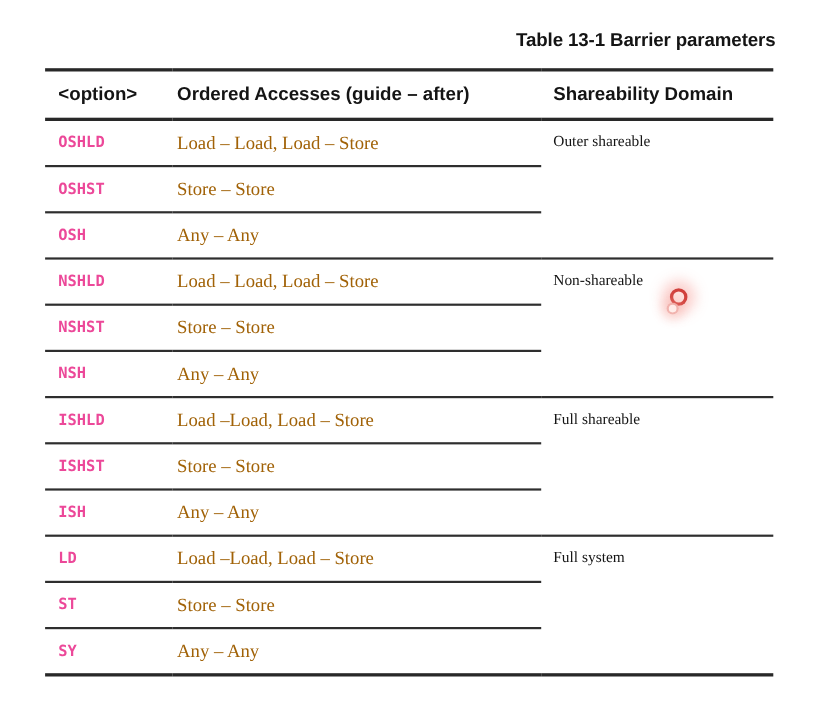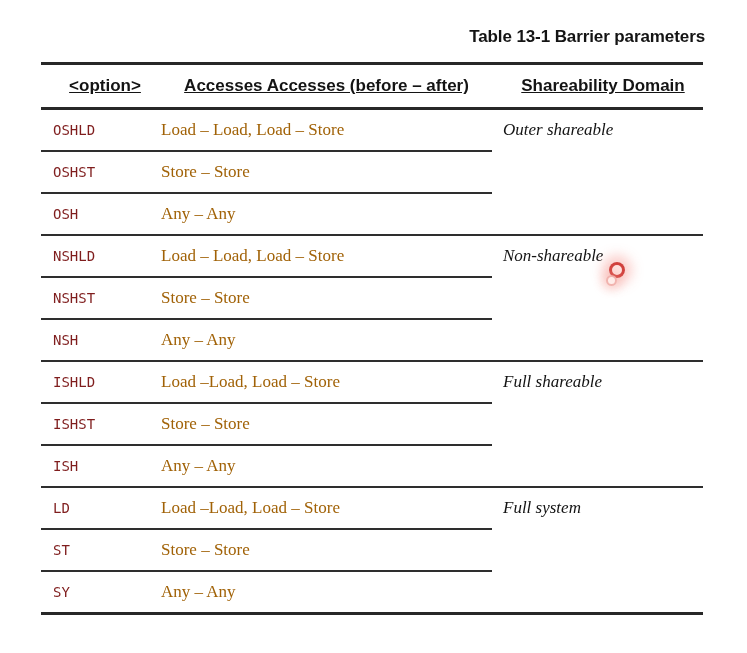--- a/index.html
+++ b/index.html
@@ -34,63 +34,61 @@
     table-layout: fixed;
     border-top: 3px solid #282828;
     border-bottom: 3px solid #282828;
   }
   table.barrier-table col.c1 { width: 116px; }
   table.barrier-table col.c2 { width: 335px; }
   table.barrier-table col.c3 { width: 211px; }
   thead th {
     height: 42px;
     padding: 0;
-    text-align: center;
+    text-align: left;
     vertical-align: middle;
     font-size: 17px;
     font-weight: 700;
     color: #141414;
     border-bottom: 3px solid #282828;
     white-space: nowrap;
-    text-decoration: underline;
   }
   th.h-opt { padding-left: 12px; }
   th.h-ord { padding-left: 4px; }
   th.h-dom { padding-left: 11px; }
   tbody td {
     height: 40px;
     padding: 0;
     vertical-align: middle;
     white-space: nowrap;
   }
   td.opt {
     font-family: "DejaVu Sans Mono", monospace;
     font-size: 14px;
-    font-weight: 400;
-    color: #7f1d1d;
+    font-weight: 700;
+    color: #ec4899;
     padding-left: 12px;
     border-bottom: 2px solid #2e2e2e;
   }
   td.ord {
     font-family: "Liberation Serif", serif;
     font-size: 17px;
     color: #a16207;
     padding-left: 4px;
     border-bottom: 2px solid #2e2e2e;
   }
   td.dom {
     font-family: "Liberation Serif", serif;
-    font-size: 17px;
+    font-size: 14px;
     color: #141414;
     padding-left: 11px;
     vertical-align: top;
     padding-top: 8px;
     line-height: 24px;
     border-bottom: 2px solid #2e2e2e;
-    font-style: italic;
   }
   tr.last-group td { border-bottom: none; }
   .caption {
     position: absolute;
     left: 156px;
     top: 620px;
     font-size: 22px;
     color: var(--caption-color, #1e4976);
     white-space: nowrap;
   }
@@ -135,21 +133,21 @@
 
   <table class="barrier-table">
     <colgroup>
         <col class="c1">
         <col class="c2">
         <col class="c3">
       </colgroup>
     <thead>
       <tr>
         <th class="h-opt">&lt;option&gt;</th>
-        <th class="h-ord">Accesses Accesses (before – after)</th>
+        <th class="h-ord">Ordered Accesses (guide – after)</th>
         <th class="h-dom">Shareability Domain</th>
       </tr>
     </thead>
     <tbody>
 
       <tr>
         <td class="opt">OSHLD</td>
         <td class="ord">Load – Load, Load – Store</td>
         <td class="dom" rowspan="3">Outer shareable</td>
       </tr>

